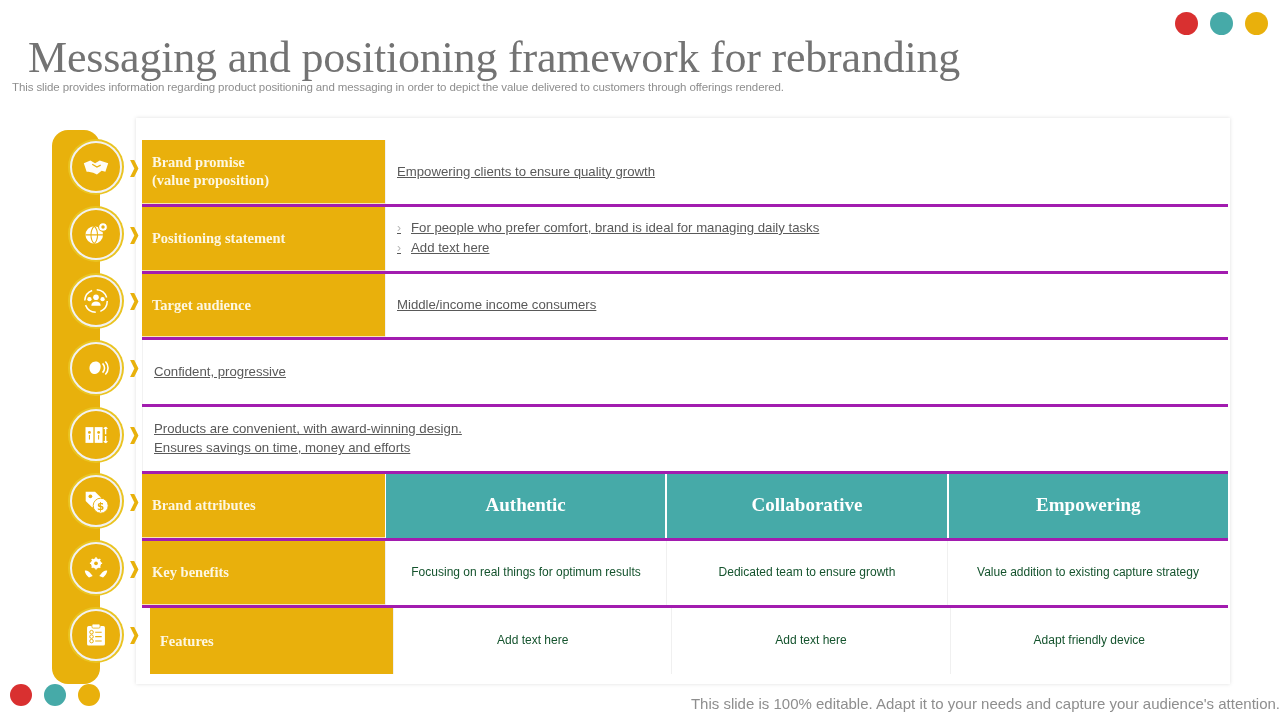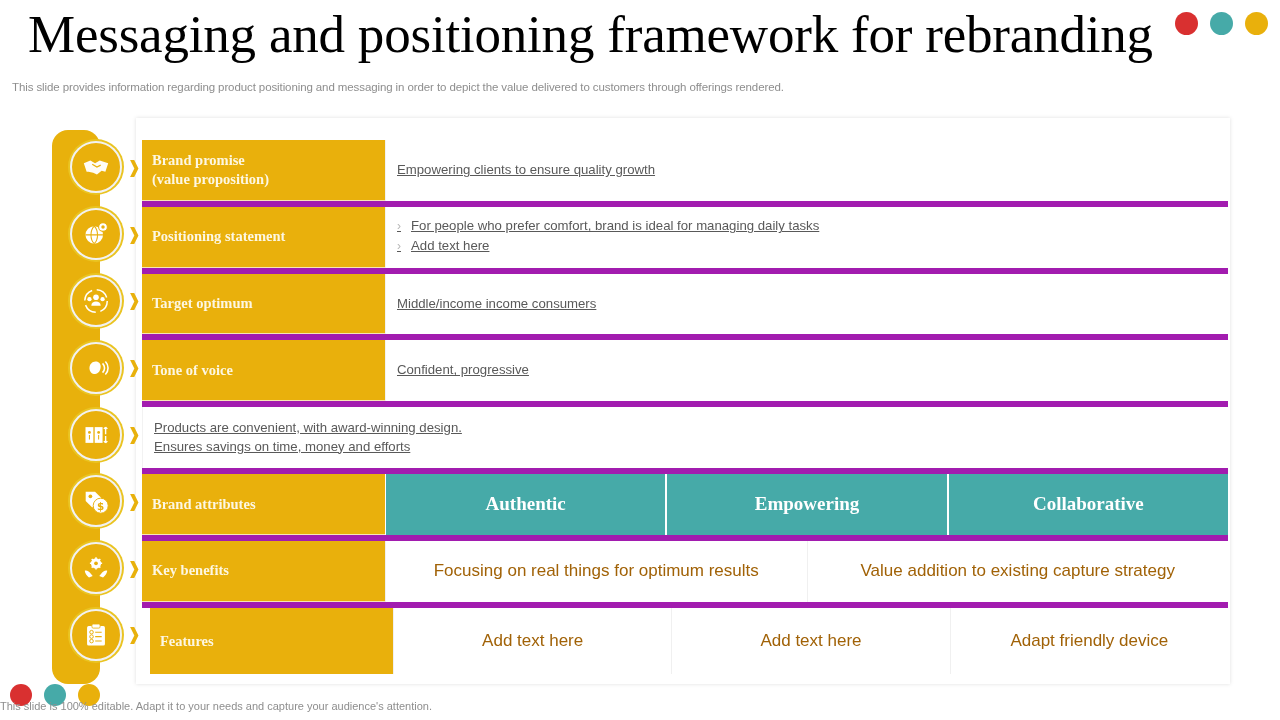--- a/index.html
+++ b/index.html
@@ -26,25 +26,25 @@
     width: 23px;
     height: 23px;
     border-radius: 50%;
   }
   .dot.sm { width: 22px; height: 22px; }
 
   
   .page-title {
     position: absolute;
     left: 28px;
-    top: 4px;
+    top: 32px;
     font-family: "Liberation Serif", serif;
-    font-size: 53px;
+    font-size: 44px;
     font-weight: 400;
-    color: #000000;
+    color: #737373;
     letter-spacing: -0.2px;
     white-space: nowrap;
   }
   .page-subtitle {
     position: absolute;
     left: 12px;
     top: 81px;
     font-size: 11.5px;
     color: #8e8e8e;
     letter-spacing: -0.1px;
@@ -113,21 +113,21 @@
 
   
   .grid {
     position: absolute;
     left: 142px;
     top: 140px;
     width: 1086px;
   }
   .row {
     display: flex;
-    border-bottom: 6px solid #a21caf;
+    border-bottom: 3px solid #a21caf;
     min-height: 66.8px;
   }
   .row:last-child { border-bottom: none; padding-left: 8px; }
 
   .label-cell {
     width: 243px;
     flex: none;
     background: #e9b00c;
     color: #fdf7e3;
     font-family: "Liberation Serif", serif;
@@ -164,44 +164,44 @@
   .bullets .b-mark { color: #b7b7b7; font-size: 12px; }
 
   
   .tri-row { display: flex; flex: 1; }
   .tri-cell {
     flex: 1;
     display: flex;
     align-items: center;
     justify-content: center;
     text-align: center;
-    font-size: 17px;
-    color: #a16207;
+    font-size: 12px;
+    color: #14532d;
     line-height: 1.42;
     border-left: 1px solid #f0f0f0;
     padding: 6px 8px;
   }
   .head-row .tri-cell {
     background: #46aaa8;
     color: #ffffff;
     font-family: "Liberation Serif", serif;
     font-weight: bold;
     font-size: 19px;
     border-left: 2px solid #ffffff;
   }
   .head-row .tri-cell:first-child { border-left: 1px solid #ffffff; }
 
   
   .footer-note {
     position: absolute;
     left: 0;
     right: 0;
     bottom: 8px;
-    text-align: left;
-    font-size: 11px;
+    text-align: right;
+    font-size: 15px;
     color: #8e8e8e;
   }
 </style>
 </head>
 <body>
 
 <div class="dots top-right">
   <div class="dot" style="background:#d93030"></div>
   <div class="dot" style="background:#46aaa8"></div>
   <div class="dot" style="background:#e9b00c"></div>
@@ -339,51 +339,51 @@
         </li>
         <li>
           <span class="b-mark">›</span>
           <span>Add text here</span>
         </li>
       </ul>
     </div>
   </div>
 
   <div class="row">
-    <div class="label-cell">Target optimum</div>
+    <div class="label-cell">Target audience</div>
     <div class="content-cell">Middle/income  income consumers</div>
   </div>
 
   <div class="row">
-    <div class="label-cell">Tone of voice</div>
     <div class="content-cell">Confident,  progressive</div>
   </div>
 
   <div class="row">
     <div class="content-cell">
       <div>
         <div>Products are convenient, with award-winning design.</div>
         <div>Ensures savings on time, money and efforts</div>
       </div>
     </div>
   </div>
 
   <div class="row head-row">
     <div class="label-cell">Brand attributes</div>
     <div class="tri-row">
       <div class="tri-cell">Authentic</div>
+      <div class="tri-cell">Collaborative</div>
       <div class="tri-cell">Empowering</div>
-      <div class="tri-cell">Collaborative</div>
     </div>
   </div>
 
   <div class="row">
     <div class="label-cell">Key benefits</div>
     <div class="tri-row">
       <div class="tri-cell">Focusing on real things for optimum results</div>
+      <div class="tri-cell">Dedicated team to ensure growth</div>
       <div class="tri-cell">Value addition to existing capture strategy</div>
     </div>
   </div>
 
   <div class="row">
     <div class="label-cell">Features</div>
     <div class="tri-row">
       <div class="tri-cell">Add text here</div>
       <div class="tri-cell">Add text here</div>
       <div class="tri-cell">Adapt friendly device</div>

